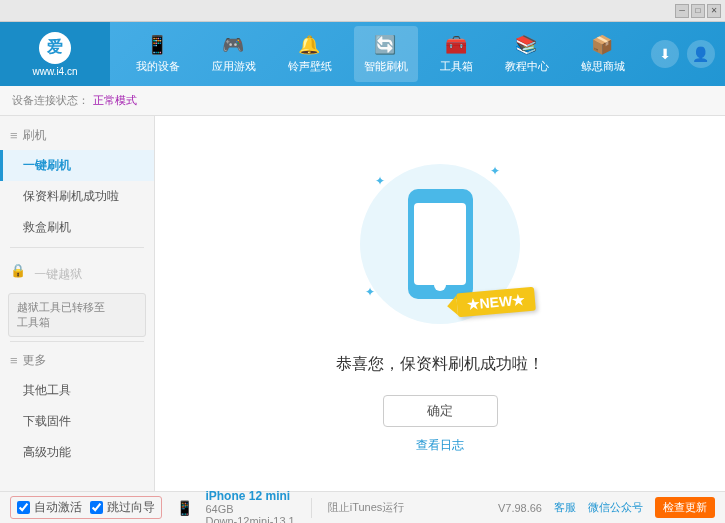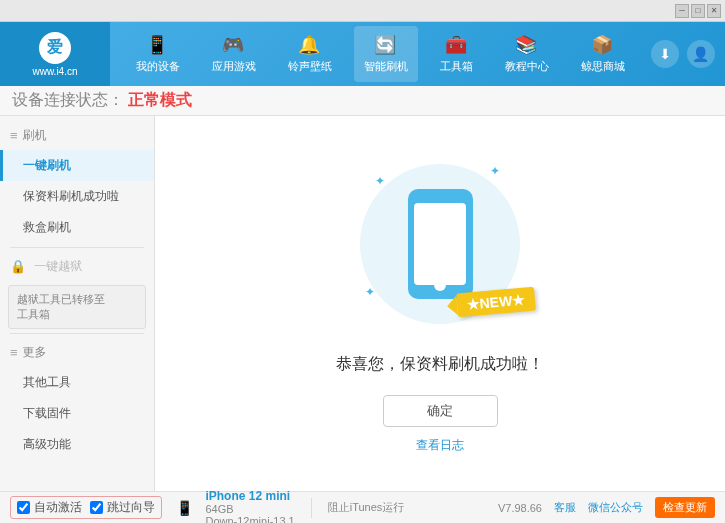--- a/index.html
+++ b/index.html
@@ -118,25 +118,25 @@
     }
 
     
     .status-bar {
       height: 30px;
       background: #f7f7f7;
       border-bottom: 1px solid #e0e0e0;
       display: flex;
       align-items: center;
       padding: 0 12px;
-      font-size: 16px;
+      font-size: 11px;
       color: #555;
     }
     .status-label { color: #888; }
-    .status-value { color: #ef4444; font-weight: bold; margin-left: 4px; }
+    .status-value { color: #a21caf; font-weight: normal; margin-left: 4px; }
 
     
     .main-layout {
       display: flex;
       height: calc(523px - 22px - 64px - 30px - 32px);
     }
 
     
     .sidebar {
       width: 155px;
@@ -163,21 +163,21 @@
       cursor: pointer;
       font-size: 12px;
       border-left: 3px solid transparent;
     }
     .sidebar-item.active {
       color: #2196d3;
       background: #e8f4fc;
       border-left: 3px solid #2196d3;
       font-weight: bold;
     }
-    .sidebar-item.disabled { color: #bbb; cursor: default; }
+    .sidebar-item.disabled { color: #bbb; cursor: default; margin-top: 8px; }
     .sidebar-divider {
       height: 1px;
       background: #e0e0e0;
       margin: 4px 10px;
     }
     .jailbreak-notice {
       margin: 4px 8px;
       padding: 6px 8px;
       background: #f0f0f0;
       border: 1px solid #ddd;

